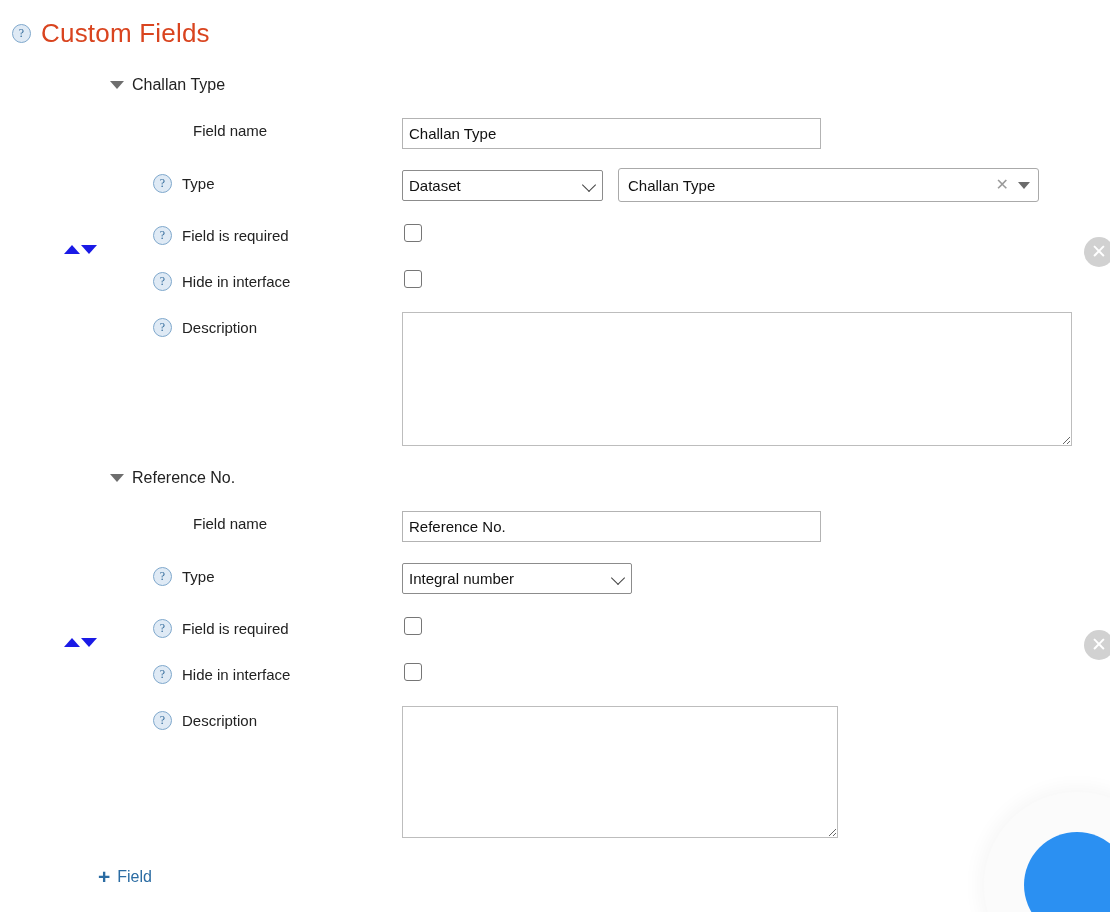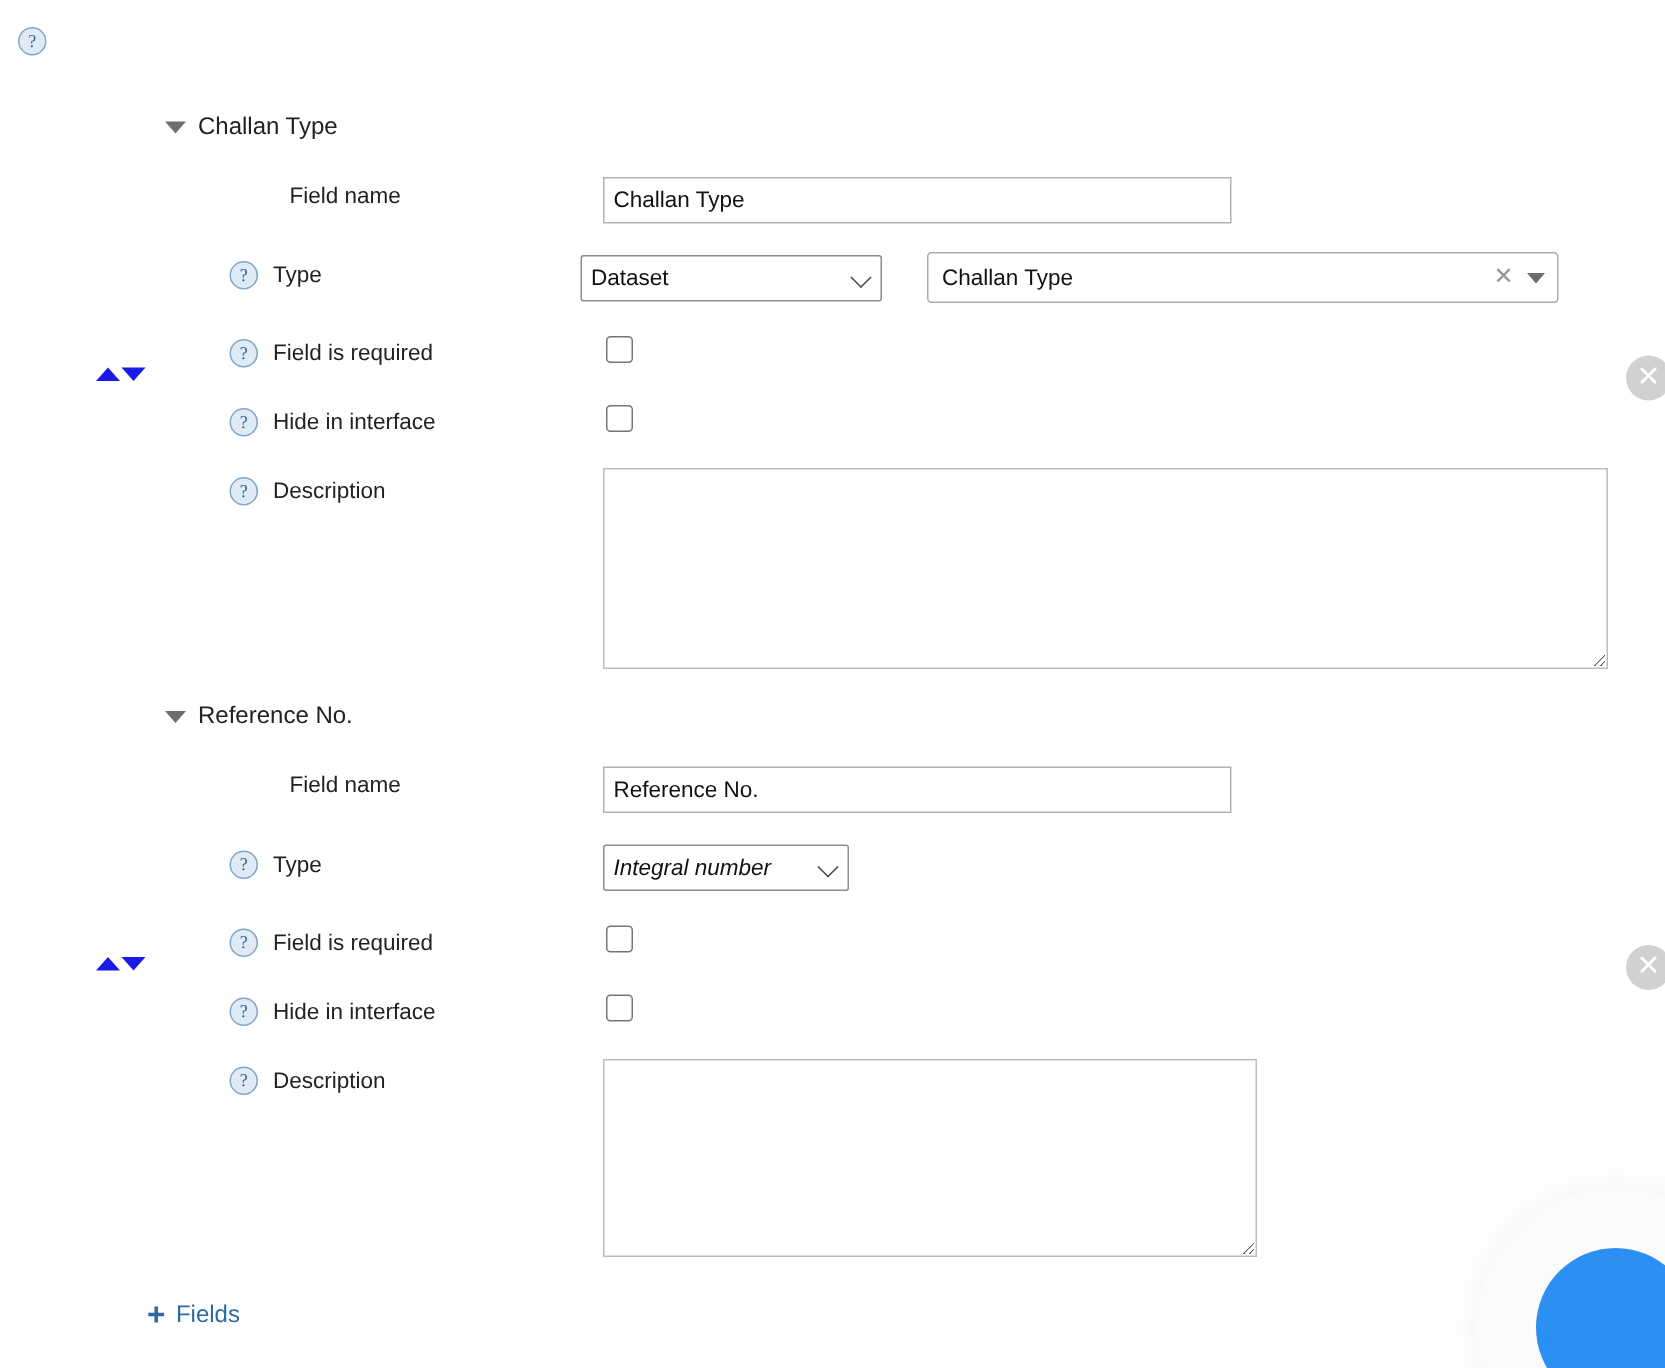--- a/index.html
+++ b/index.html
@@ -278,20 +278,21 @@
     border-radius: 50%;
     background: #2b90f2;
     cursor: pointer;
   }
 </style>
 </head>
 <body>
 
 <div class="page-title-row">
   <div class="help-icon">?</div>
+  <div class="page-title">Custom Fields</div>
 </div>
 
 <div class="field-block">
 
   <div class="block-header" style="left:110px; top:76px;">
     <div class="tri-down"></div>
     <div class="block-title">Challan Type</div>
   </div>
 
   <div class="reorder" style="left:64px; top:245px;">
@@ -307,21 +308,21 @@
     </div>
   </div>
   <input class="text-input" style="position: absolute; left: 402px; top: 118px; width: 419px;" value="Challan Type">
 
   <div class="row" style="left:153px; top:174px;">
     <div class="row-label">
       <span class="help-icon">?</span>
       <span class="label-text">Type</span>
     </div>
   </div>
-  <div class="select-wrap" style="position:absolute; left:387px; top:170px;">
+  <div class="select-wrap" style="position:absolute; left:402px; top:170px;">
     <select class="select-box" style="width:201px;">
       <option>Dataset</option>
     </select>
     <span class="select-chevron"></span>
   </div>
 
   <div class="s2" style="position:absolute; left:618px; top:168px; width:421px;">
     <span class="s2-text">Challan Type</span>
     <span class="s2-clear">✕</span>
     <span class="s2-arrow"></span>
@@ -373,21 +374,21 @@
   </div>
   <input class="text-input" style="position: absolute; left: 402px; top: 511px; width: 419px;" value="Reference No.">
 
   <div class="row" style="left:153px; top:567px;">
     <div class="row-label">
       <span class="help-icon">?</span>
       <span class="label-text">Type</span>
     </div>
   </div>
   <div class="select-wrap" style="position:absolute; left:402px; top:563px;">
-    <select class="select-box" style="width:164px;font-style:italic;">
+    <select class="select-box" style="width:230px;">
       <option>Integral number</option>
     </select>
     <span class="select-chevron"></span>
   </div>
 
   <div class="row" style="left:153px; top:619px;">
     <div class="row-label">
       <span class="help-icon">?</span>
       <span class="label-text">Field is required</span>
     </div>
@@ -406,17 +407,17 @@
     <div class="row-label">
       <span class="help-icon">?</span>
       <span class="label-text">Description</span>
     </div>
   </div>
   <textarea class="textarea" style="position: absolute; left: 402px; top: 706px; width: 436px; height: 132px;"></textarea>
 </div>
 
 <div class="add-field" style="left:98px; top:866px;">
   <span class="plus-glyph">+</span>
-  <span class="add-field-label">Fields</span>
+  <span class="add-field-label">Field</span>
 </div>
 
 <div class="fab-halo"></div>
 <div class="fab"></div>
 
 </body></html>

